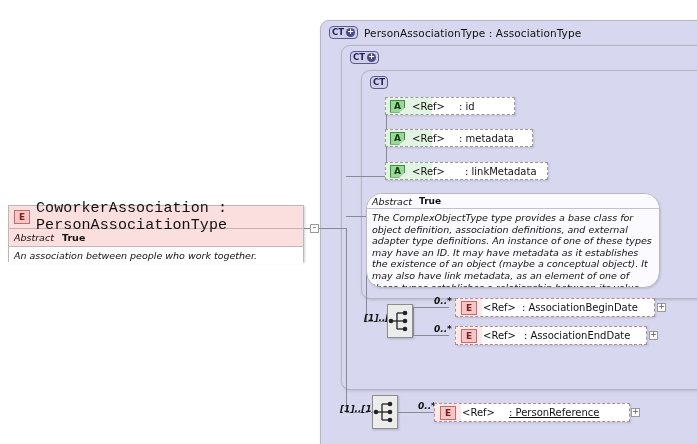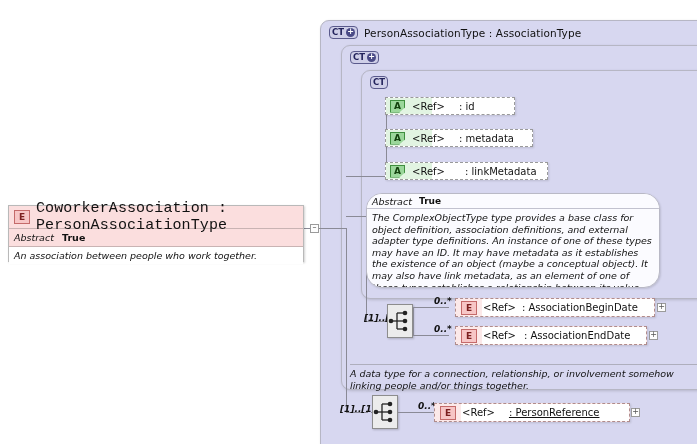--- a/index.html
+++ b/index.html
@@ -292,21 +292,20 @@
   <div class="ref-node" style="left:455px;top:310px;width:192px;height:19px;">
     <div class="ref-white"></div>
     <span class="badge-E ref-badge">E</span>
     <span class="ref-text">&lt;Ref&gt;</span>
     <span class="ref-text" style="margin-left:8px;">: AssociationEndDate</span>
   </div>
   <div class="toggle" style="left:649px;top:315px;">
     <span>+</span>
   </div>
 
-  <div class="ct-doc" style="left:350px;top:348px;width:348px;">A data type for a connection, relationship, or involvement somehow linking people and/or things together.</div>
 
   <span class="card-left" style="left:340px;top:388px;">[1]..[1]</span>
 
   <div class="seq" style="left:372px;top:379px;">
     <svg width="24" height="32" viewBox="0 0 24 32">
       <line x1="3" y1="16" x2="9" y2="16" stroke="#222" stroke-width="1.3"></line>
       <line x1="9" y1="8" x2="9" y2="24" stroke="#222" stroke-width="1.3"></line>
       <line x1="9" y1="8" x2="15" y2="8" stroke="#222" stroke-width="1.3"></line>
       <line x1="9" y1="16" x2="15" y2="16" stroke="#222" stroke-width="1.3"></line>
       <line x1="9" y1="24" x2="15" y2="24" stroke="#222" stroke-width="1.3"></line>

